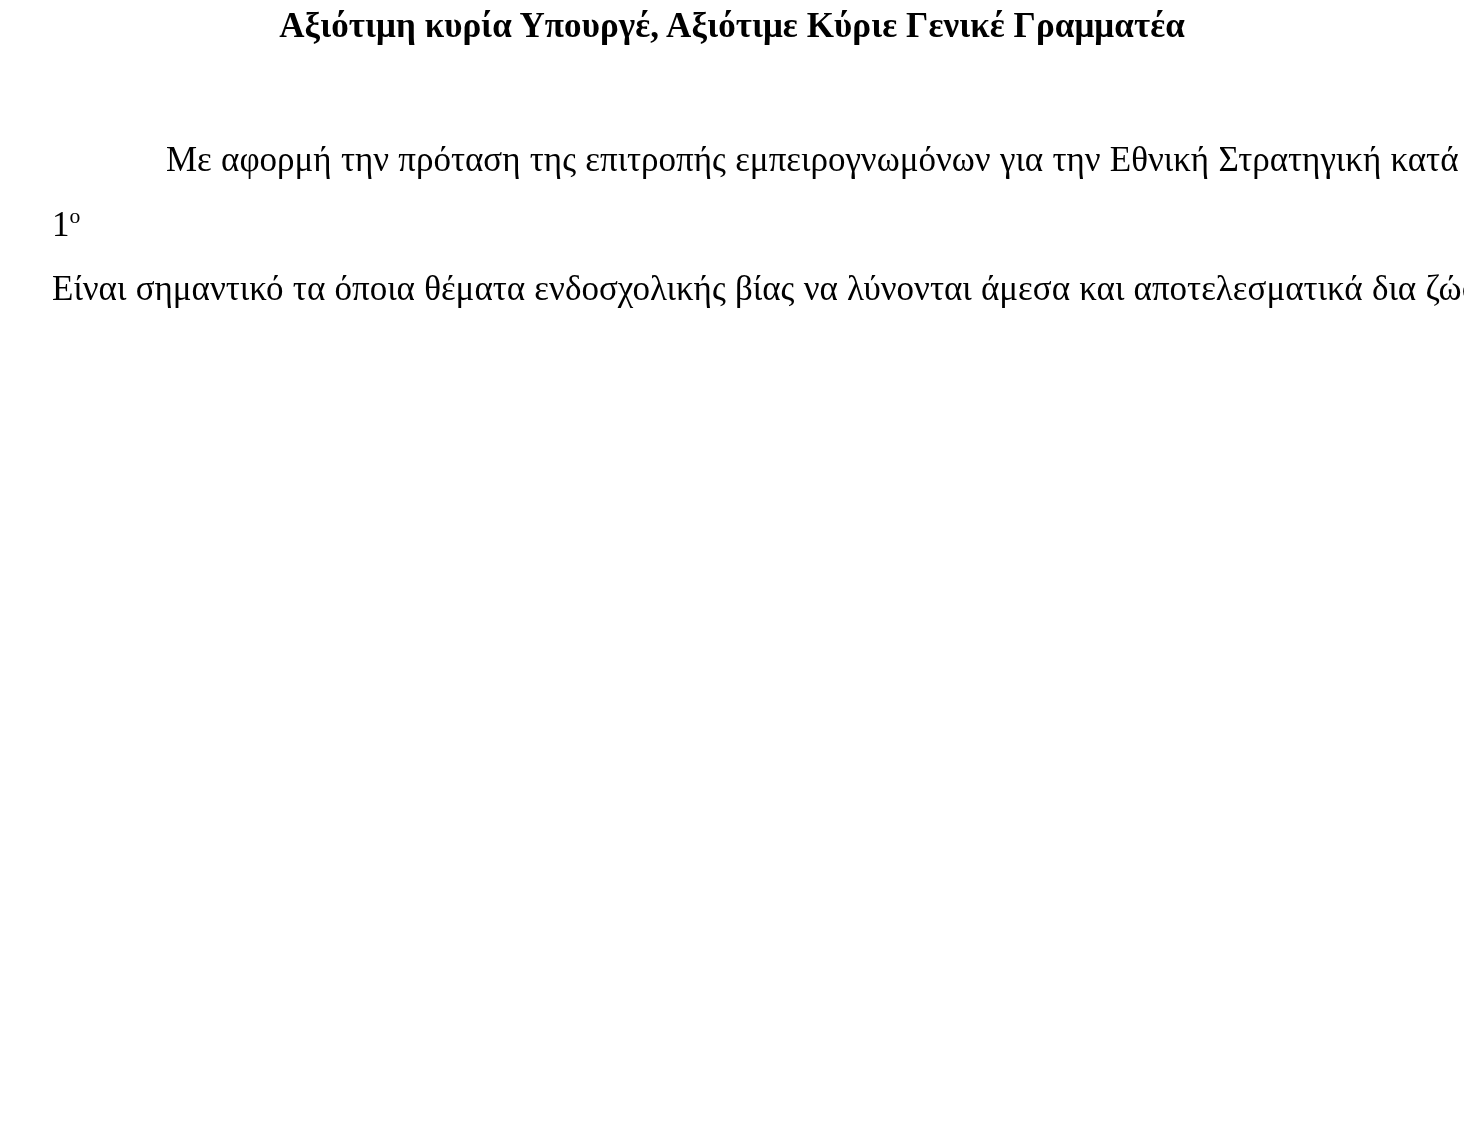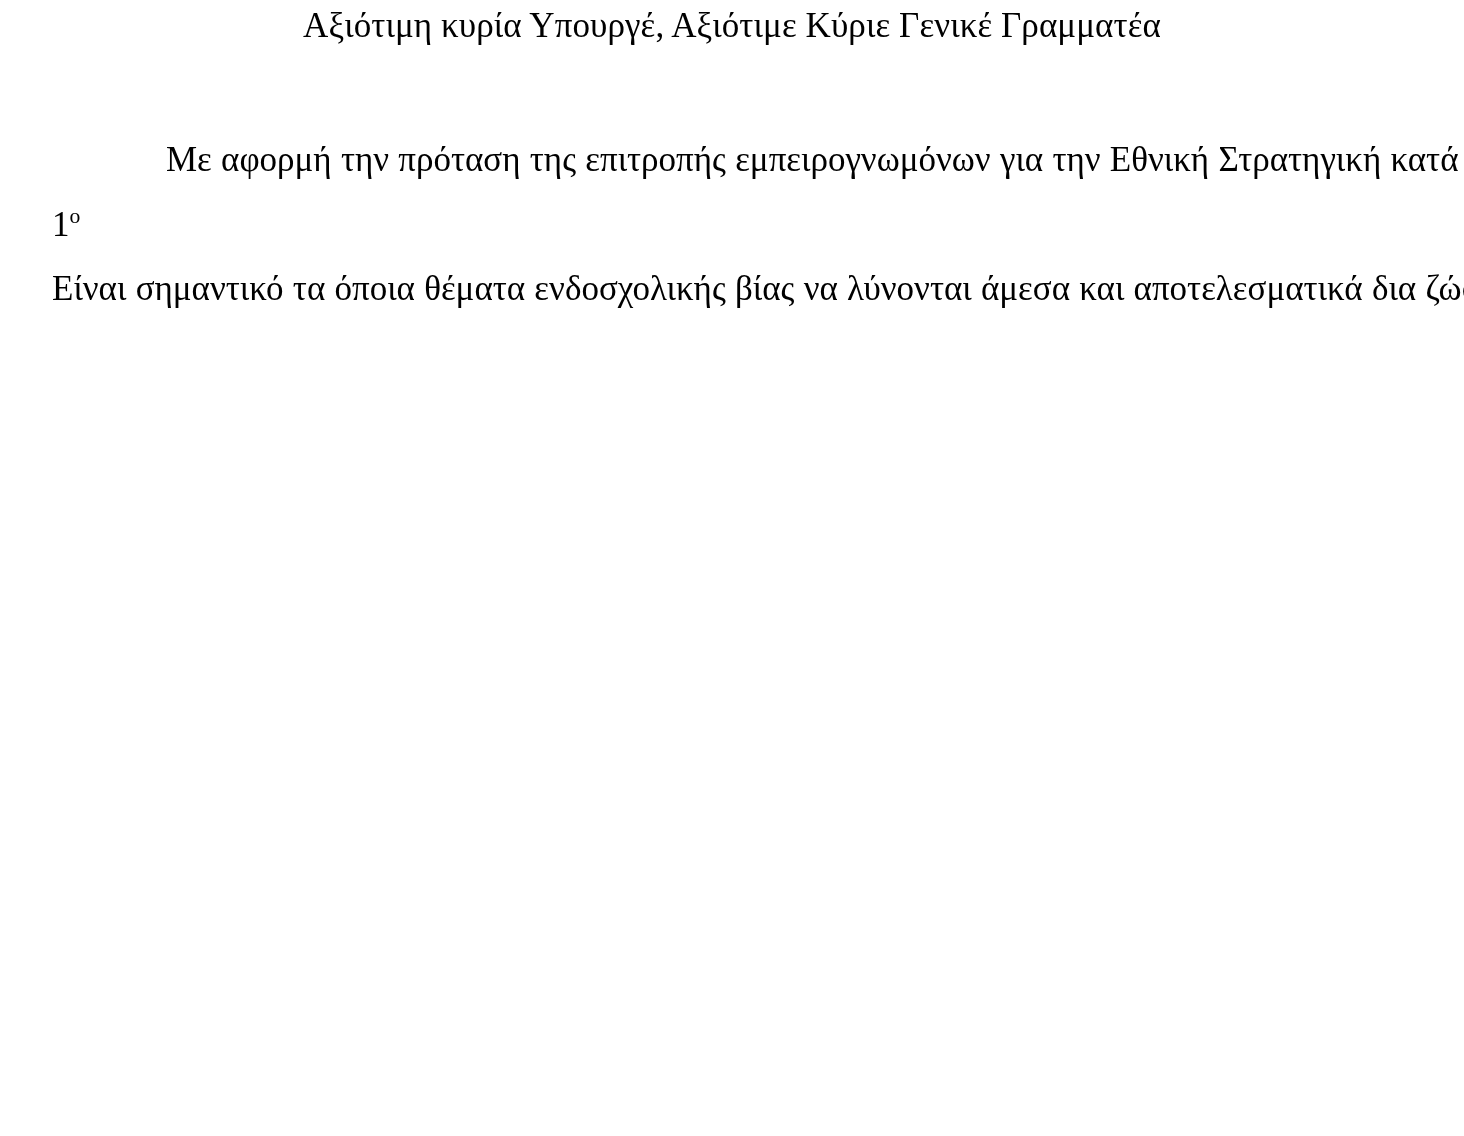--- a/index.html
+++ b/index.html
@@ -22,20 +22,21 @@
   .heading {
     position: absolute;
     left: 52px;
     top: 4px;
     width: 1360px;
     font-size: 35px;
     line-height: 44px;
     text-align: center;
     white-space: nowrap;
     letter-spacing: 0.1px;
+    font-weight: bold;
   }
 
   
   .body-block {
     position: absolute;
     left: 52px;
     top: 128px;
     width: 1360px;
     font-size: 35px;
     line-height: 64.5px;

